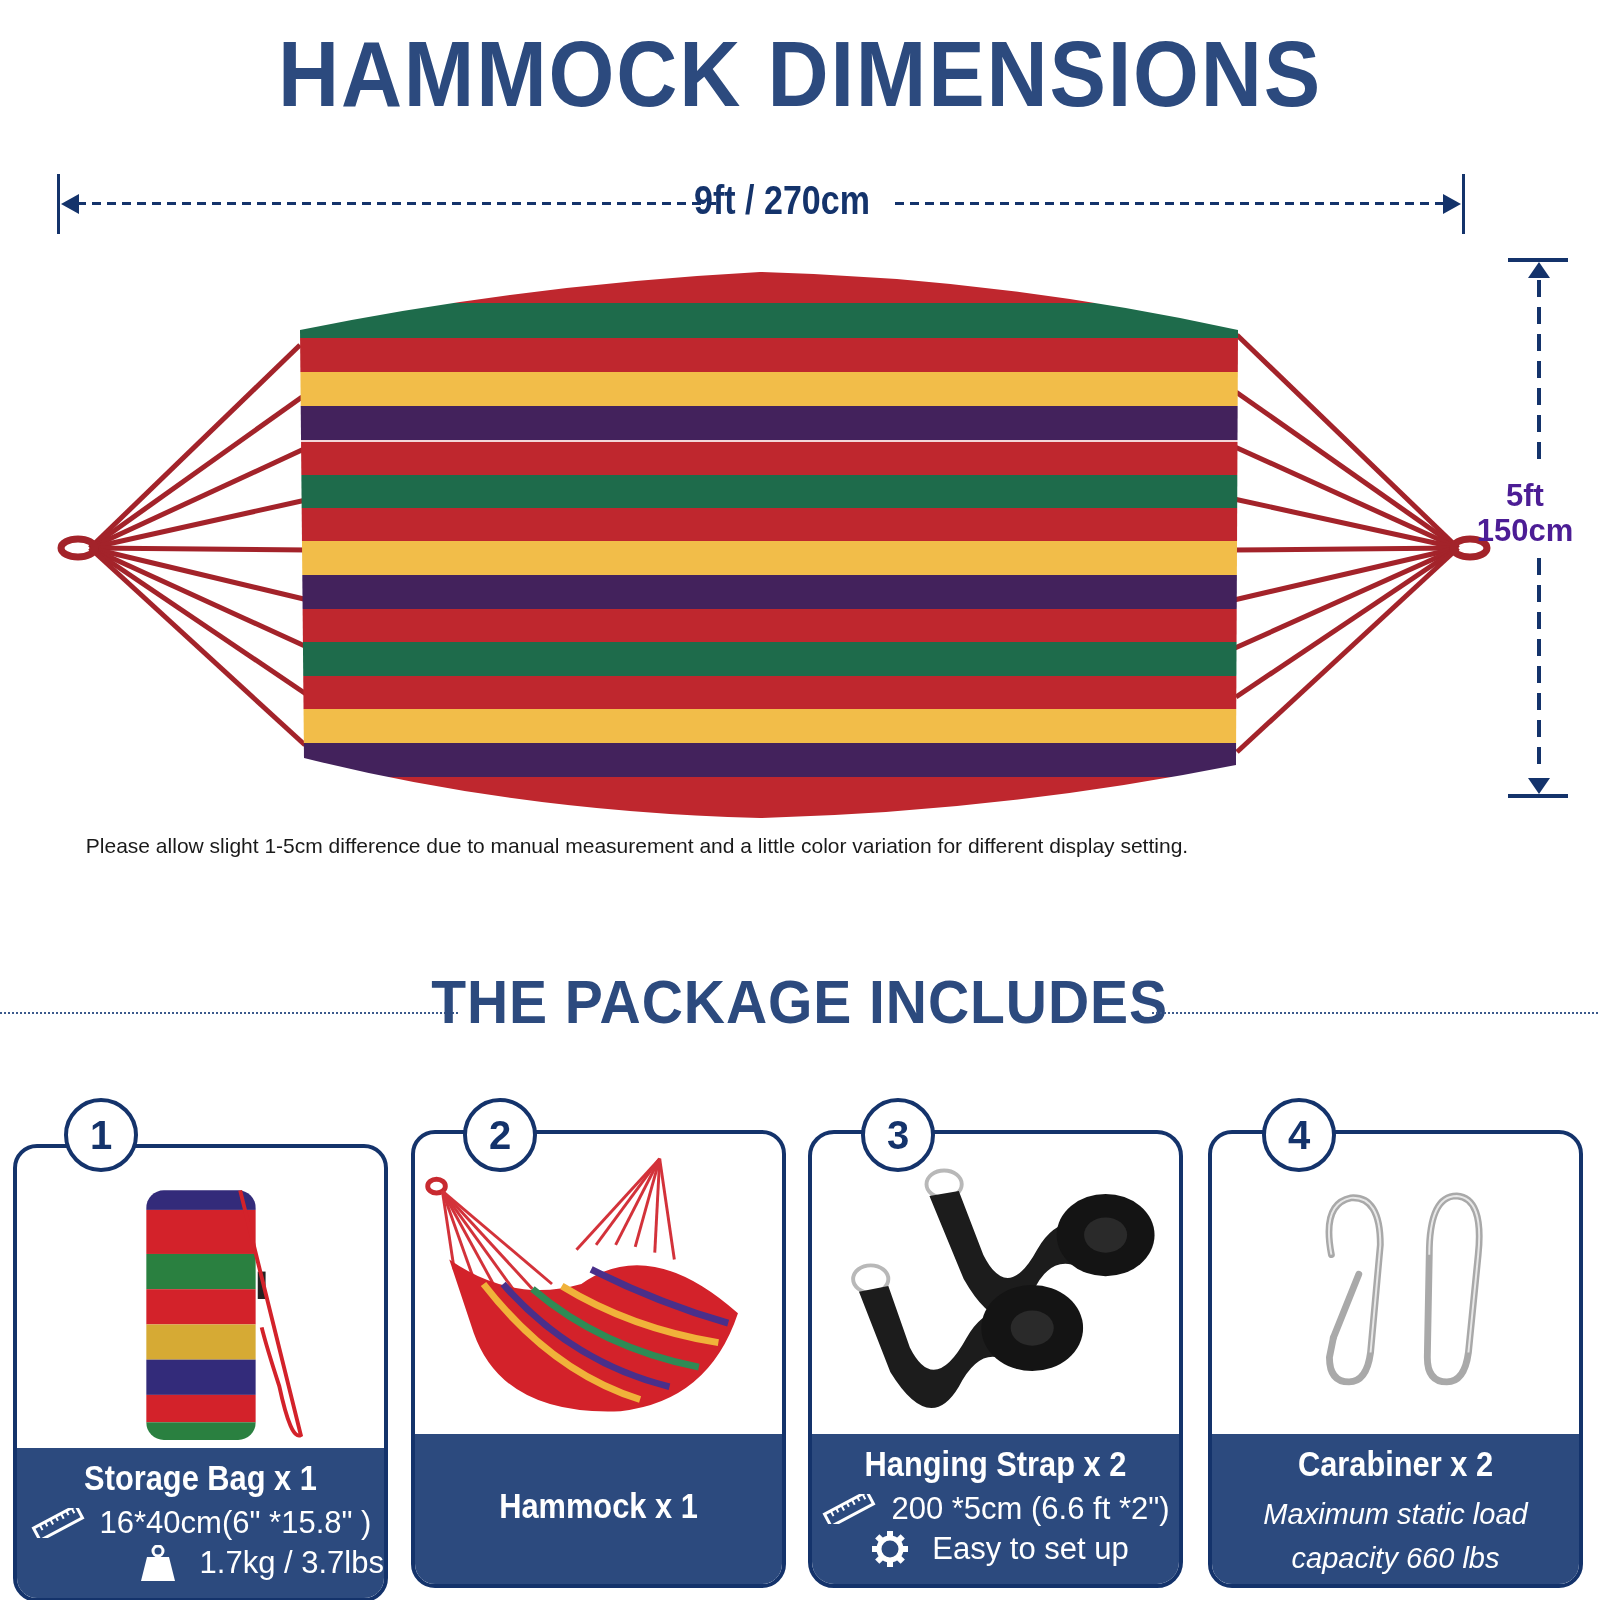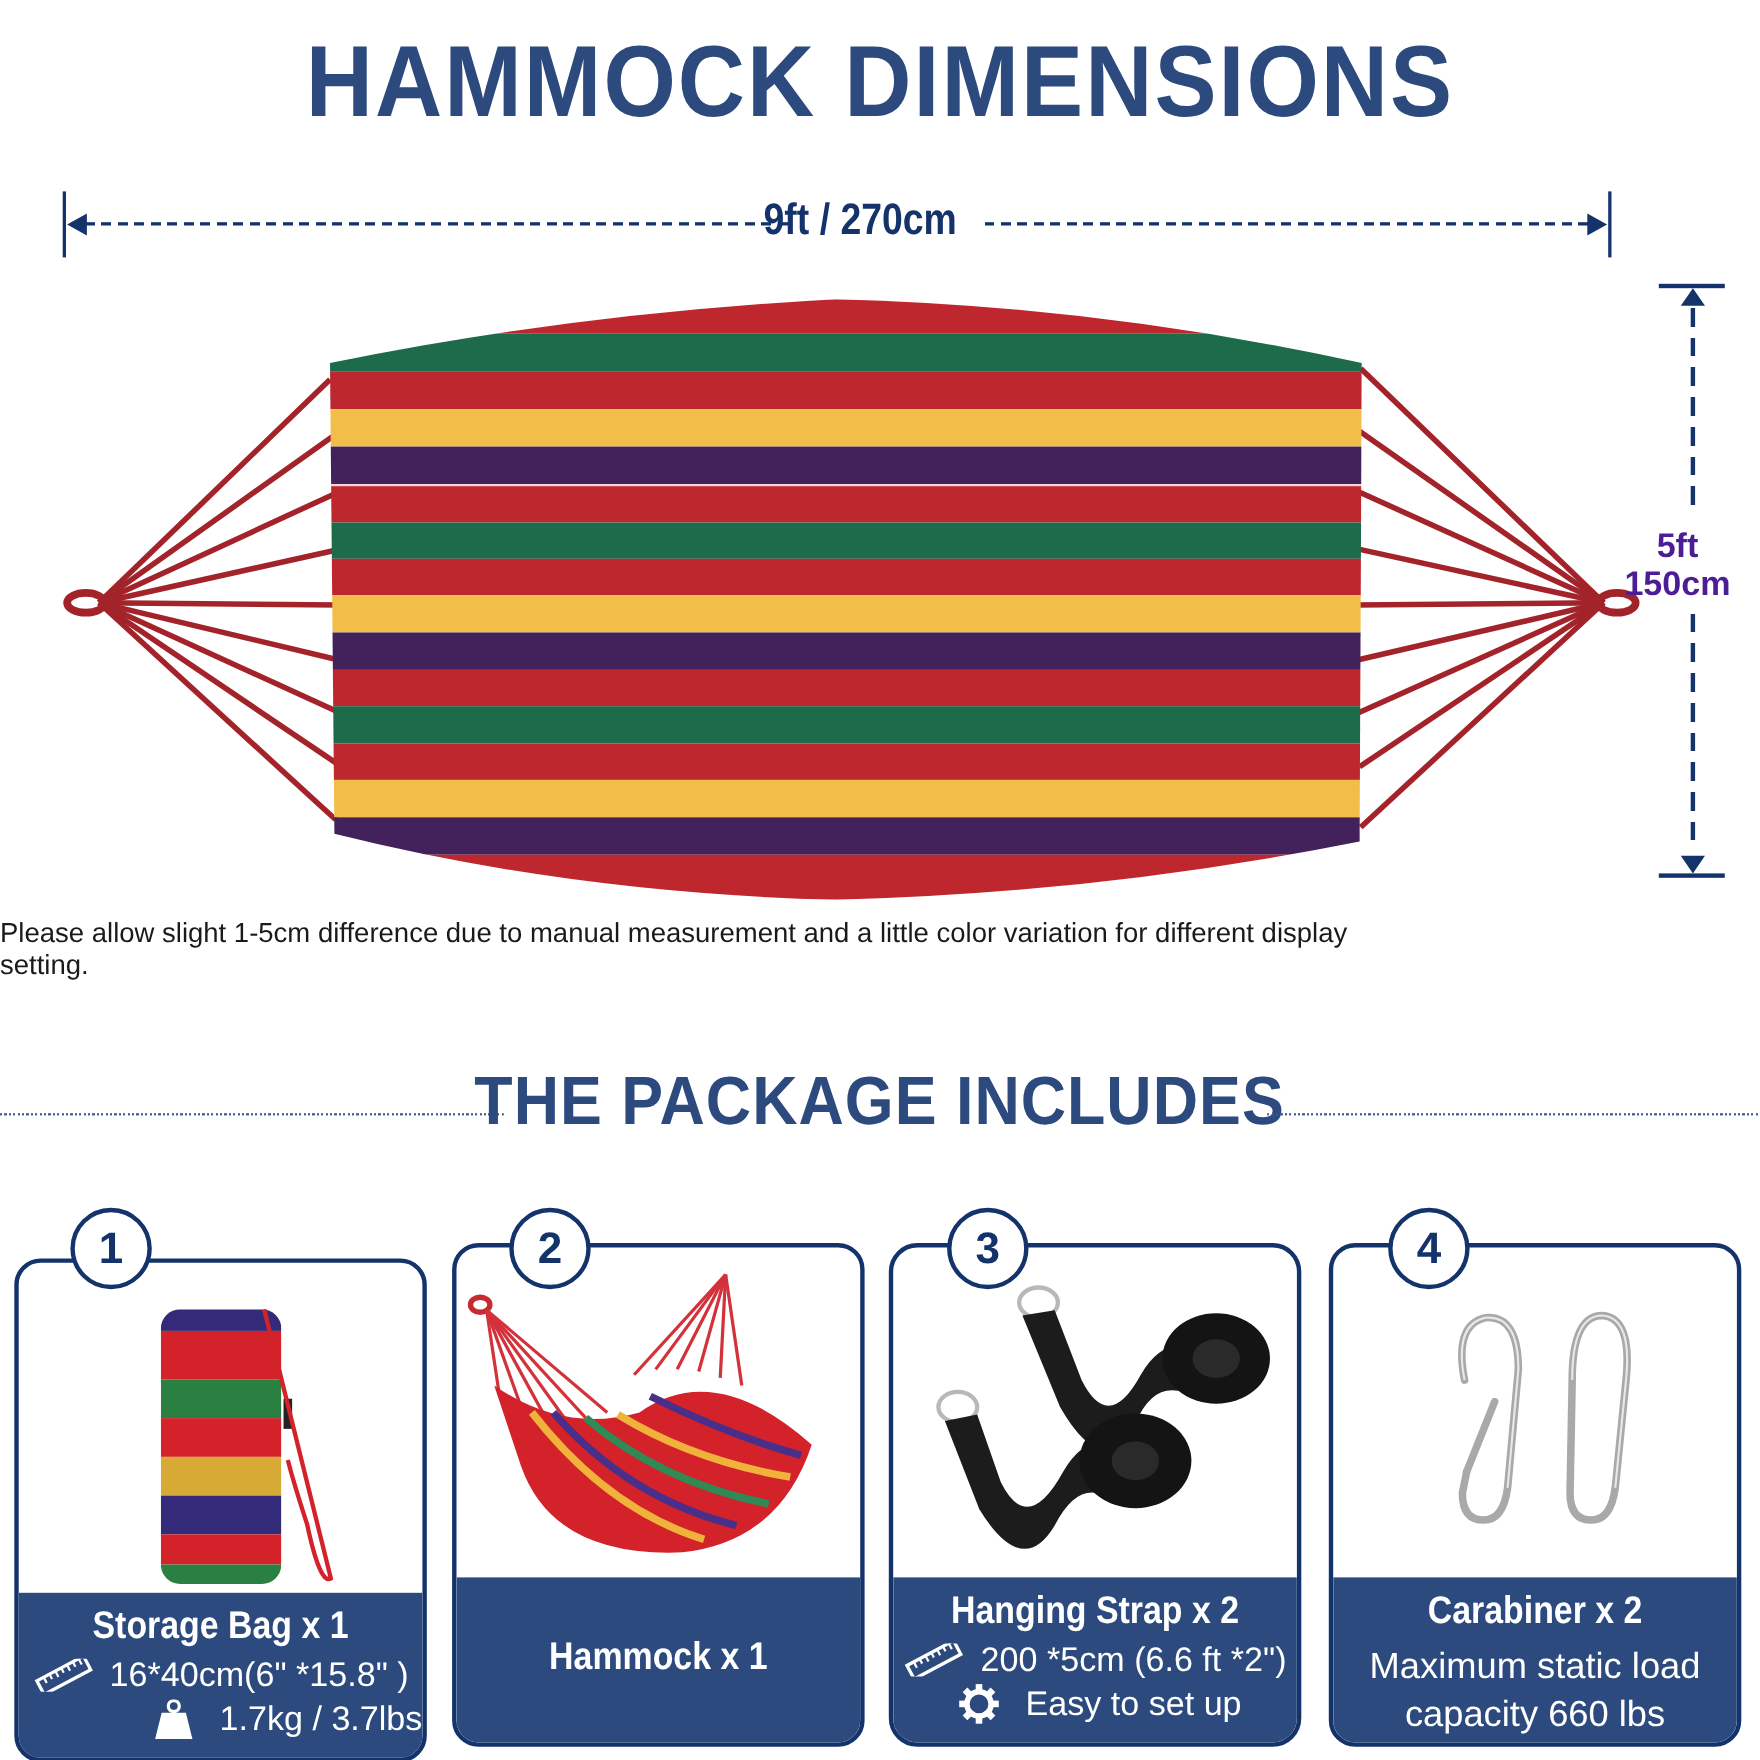--- a/index.html
+++ b/index.html
@@ -40,41 +40,41 @@
   .dim-v .vdash { position: absolute; left: 57px; width: 4px;
     background: repeating-linear-gradient(180deg, #14336b 0 17px, transparent 17px 27px); }
   .dim-v .vdash.t { top: 22px; height: 185px; }
   .dim-v .vdash.b { top: 300px; height: 215px; }
   .dim-v .label { position: absolute; left: -30px; top: 220px; width: 150px; text-align: center;
     font-weight: 700; font-size: 31px; line-height: 35px; color: #4c1d95; }
 
   
   .hammock { position: absolute; left: 0; top: 0; width: 1600px; height: 820px; }
 
-  .note { position: absolute; left: 0; top: 834px; width: 1274px; text-align: left;
-    font-size: 25px; color: #1a1a1a; font-family: "Liberation Sans", sans-serif; }
+  .note { position: absolute; left: 0; top: 834px; width: 1274px; text-align: center;
+    font-size: 21px; color: #1a1a1a; font-family: "Liberation Sans", sans-serif; }
 
   
   .pkg-divider { position: absolute; top: 1012px; height: 2px;
     background: repeating-linear-gradient(90deg, #3c5a8c 0 2px, transparent 2px 4px); }
   .pkg-divider.l { left: 0; width: 458px; }
   .pkg-divider.r { left: 1152px; width: 448px; }
   .pkg-title { position: absolute; left: 0; top: 966px; width: 1600px; text-align: center;
     font-weight: 700; font-size: 62px; letter-spacing: 1px; color: #2c4a7e;
     transform: scaleX(0.92); transform-origin: 795px 0; }
 
   .card { position: absolute; top: 1130px; width: 375px; height: 458px;
     border: 4px solid #14336b; border-radius: 24px; overflow: hidden; background: #fff; }
   .card .img { position: absolute; left: 0; top: 0; width: 100%; height: 300px; }
   .card .foot { position: absolute; left: 0; top: 300px; width: 100%; height: 158px; background: #2c4a7e; color: #fff; text-align: center; }
   .card .name { font-weight: 700; font-size: 35px; margin-top: 10px; transform: scaleX(0.88); }
   .card .name.center { margin-top: 52px; }
   .card .row { display: flex; align-items: center; justify-content: center; font-size: 31px; margin-top: 6px; line-height: 38px; }
   .card .row .ic { width: 56px; height: 36px; margin-right: 14px; display: flex; align-items: center; justify-content: center; }
-  .card .desc { font-size: 33px; line-height: 44px; margin-top: 8px; }
+  .card .desc { font-size: 29px; line-height: 44px; margin-top: 8px; font-style: italic; }
 
   .badge { position: absolute; top: 1098px; width: 74px; height: 74px; border-radius: 50%;
     border: 4px solid #14336b; background: #fff; text-align: center; line-height: 66px;
     font-weight: 700; font-size: 40px; color: #14336b; z-index: 3; }
 </style>
 </head>
 <body>
 
 <div class="title">HAMMOCK DIMENSIONS</div>
 

